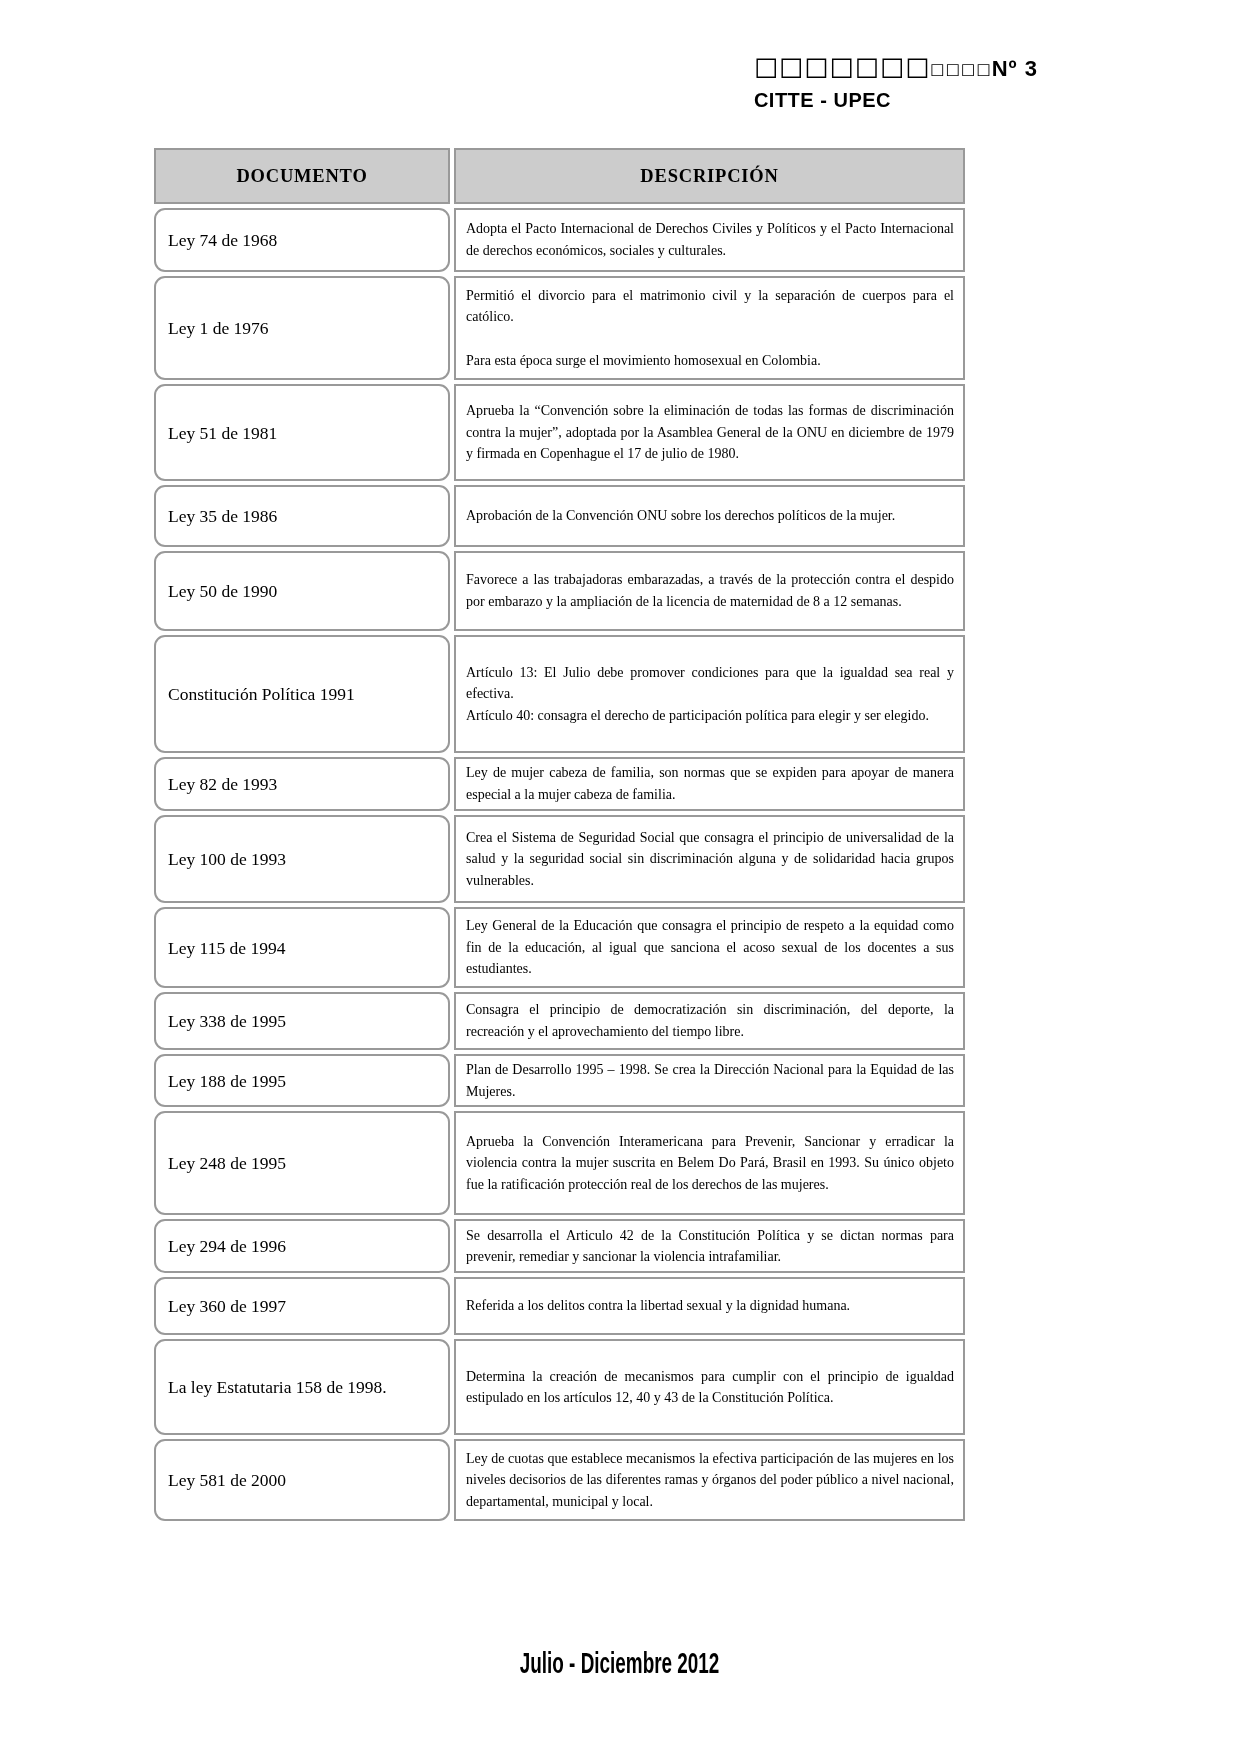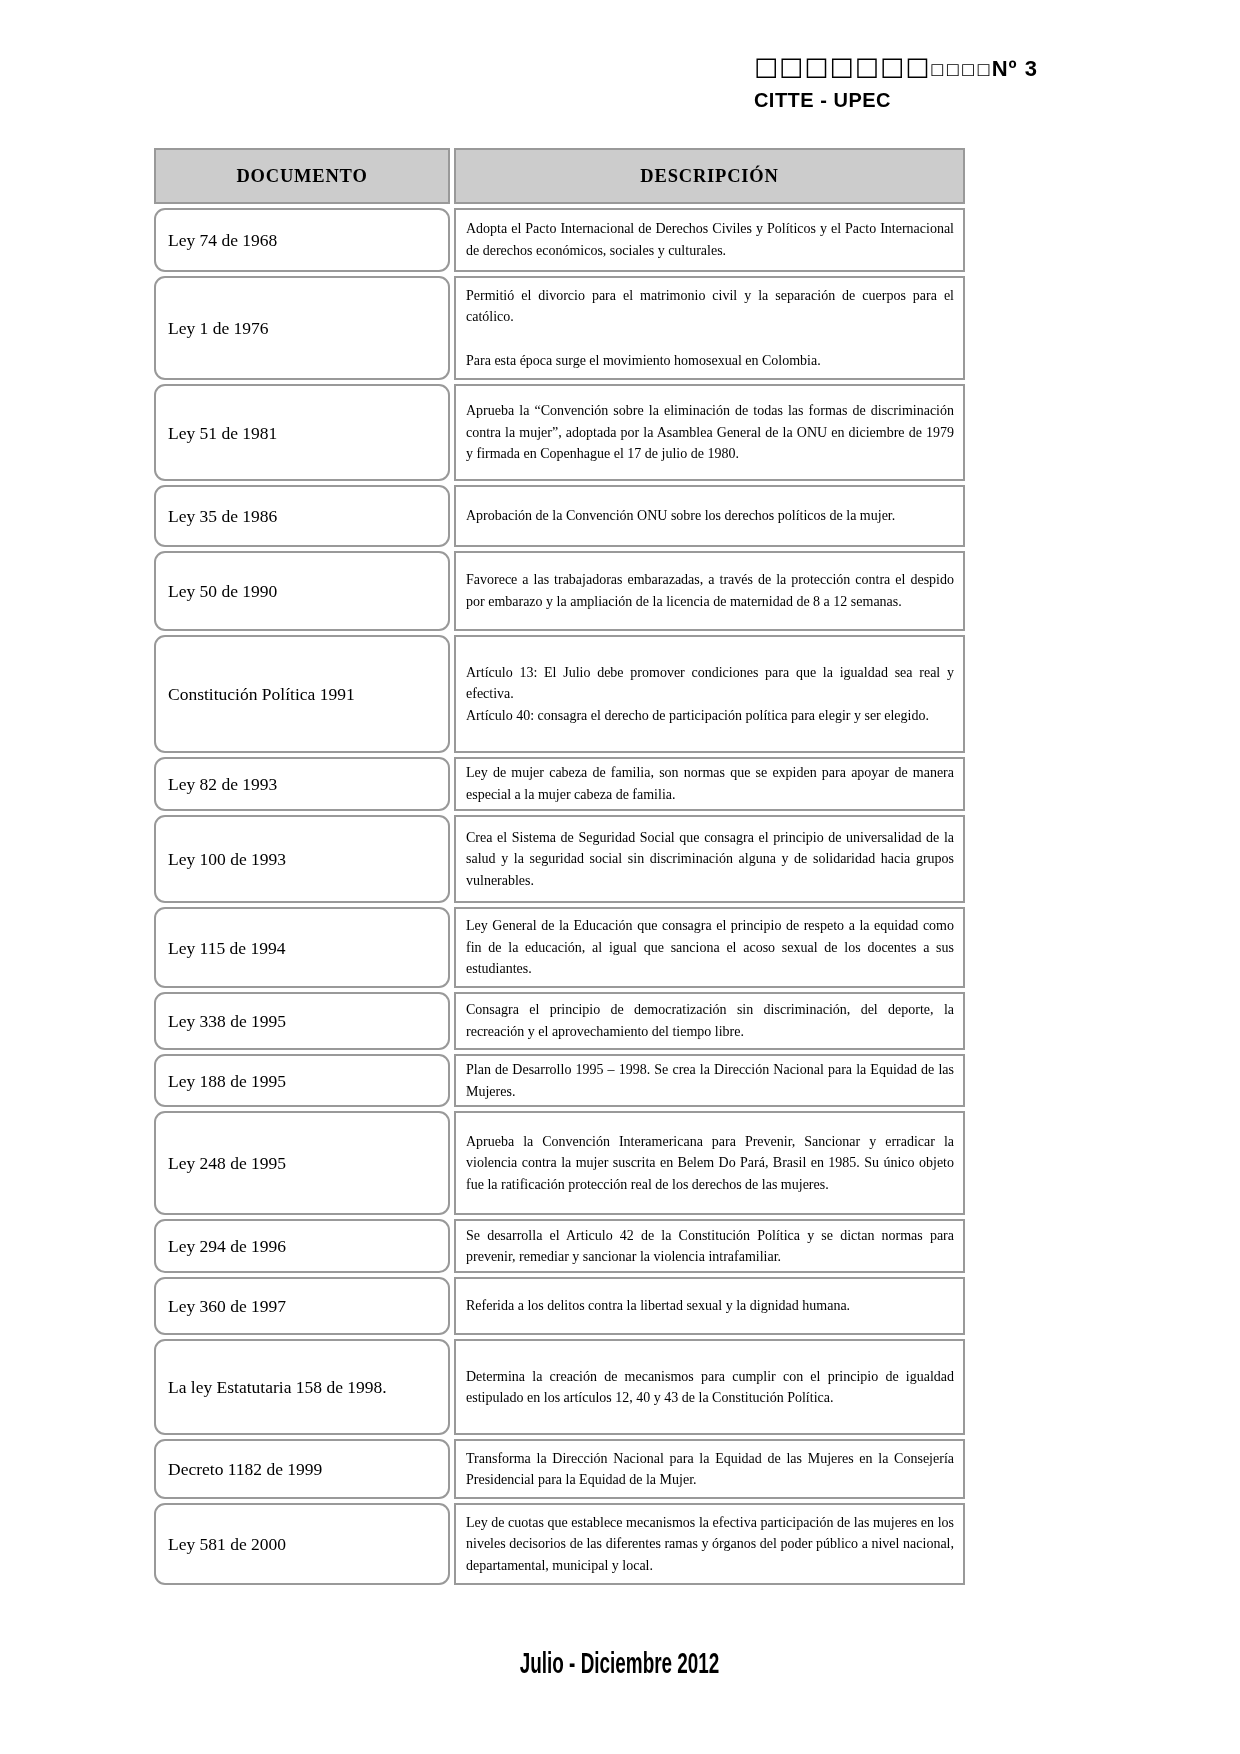--- a/index.html
+++ b/index.html
@@ -162,37 +162,33 @@
     <tr style="height:58px">
       <td class="doc-cell">Ley 338 de 1995</td>
       <td class="desc-cell">Consagra el principio de democratización sin discriminación, del deporte, la recreación y el aprovechamiento del tiempo libre.</td>
     </tr>
     <tr style="height:43px">
       <td class="doc-cell">Ley 188 de 1995</td>
       <td class="desc-cell">Plan de Desarrollo 1995 – 1998. Se crea la Dirección Nacional para la Equidad de las Mujeres.</td>
     </tr>
     <tr style="height:104px">
       <td class="doc-cell">Ley 248 de 1995</td>
-      <td class="desc-cell">Aprueba la Convención Interamericana para Prevenir, Sancionar y erradicar la violencia contra la mujer suscrita en Belem Do Pará, Brasil en 1985. Su único objeto fue la ratificación protección real de los derechos de las mujeres.</td>
+      <td class="desc-cell">Aprueba la Convención Interamericana para Prevenir, Sancionar y erradicar la violencia contra la mujer suscrita en Belem Do Pará, Brasil en 1993. Su único objeto fue la ratificación protección real de los derechos de las mujeres.</td>
     </tr>
     <tr style="height:54px">
       <td class="doc-cell">Ley 294 de 1996</td>
       <td class="desc-cell">Se desarrolla el Articulo 42 de la Constitución Política y se dictan normas para prevenir, remediar y sancionar la violencia intrafamiliar.</td>
     </tr>
     <tr style="height:58px">
       <td class="doc-cell">Ley 360 de 1997</td>
       <td class="desc-cell">Referida a los delitos contra la libertad sexual y la dignidad humana.</td>
     </tr>
     <tr style="height:96px">
       <td class="doc-cell">La ley Estatutaria 158 de 1998.</td>
       <td class="desc-cell">Determina la creación de mecanismos para cumplir con el principio de igualdad estipulado en los artículos 12, 40 y 43 de la Constitución Política.</td>
-    </tr>
-    <tr style="height:60px">
-      <td class="doc-cell">Decreto 1182 de 1999</td>
-      <td class="desc-cell">Transforma  la Dirección Nacional para la Equidad de las Mujeres en la Consejería Presidencial para la Equidad de la Mujer.</td>
     </tr>
     <tr style="height:82px">
       <td class="doc-cell">Ley 581 de 2000</td>
       <td class="desc-cell">Ley de cuotas que establece mecanismos la efectiva participación de las mujeres en los niveles decisorios de las diferentes ramas y órganos del poder público a nivel nacional, departamental, municipal y local.</td>
     </tr>
   </tbody>
     </table>
 
   <div class="footer">
     <span class="footer-text">Julio - Diciembre 2012</span>

